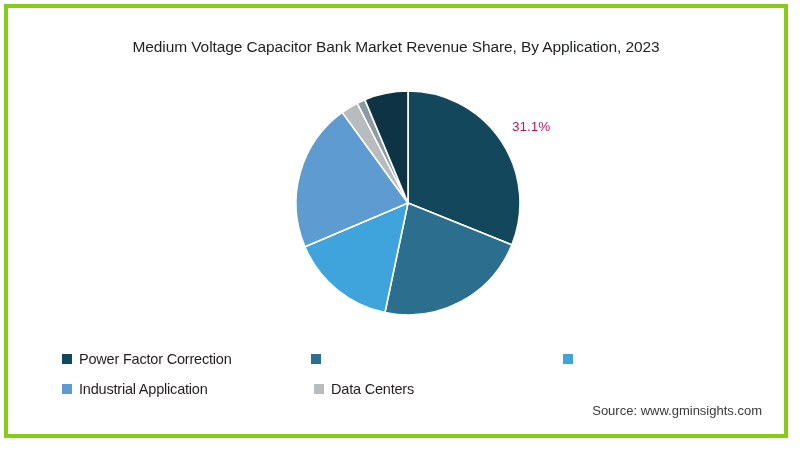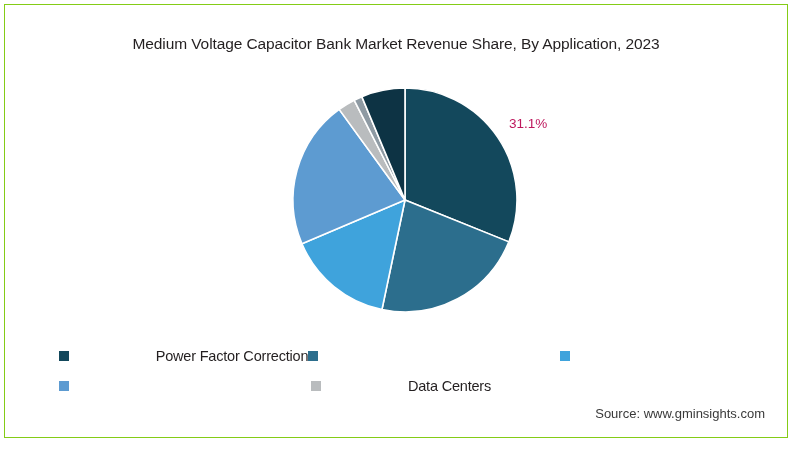--- a/index.html
+++ b/index.html
@@ -12,21 +12,21 @@
     background: #ffffff;
     font-family: "Liberation Sans", sans-serif;
     overflow: hidden;
   }
   #frame {
     position: absolute;
     left: 4px;
     top: 4px;
     width: 784px;
     height: 434px;
-    border: 1px solid #84cc16;
+    border: 4px solid #84cc16;
     box-sizing: border-box;
     background: #ffffff;
   }
   #chart-title {
     position: absolute;
     left: 0;
     top: 30px;
     width: 100%;
     text-align: center;
     font-size: 15.5px;
@@ -67,21 +67,20 @@
   }
   .legend-row {
     display: flex;
     height: 30px;
     align-items: center;
   }
   .legend-item {
     display: flex;
     align-items: center;
     white-space: nowrap;
-    justify-content: space-between;
   }
   .legend-item.col0 { width: 250px; }
   .legend-item.col1 { width: 252px; }
   .legend-item.col2 { width: 180px; }
   .swatch {
     width: 10px;
     height: 10px;
     margin-right: 7px;
     flex: 0 0 auto;
   }
@@ -131,20 +130,21 @@
         <div class="legend-item col1">
           <span class="swatch" style="background: rgb(44, 110, 141);"></span>
         </div>
         <div class="legend-item col2">
           <span class="swatch" style="background: rgb(63, 163, 220);"></span>
         </div>
       </div>
       <div class="legend-row">
         <div class="legend-item col1">
           <span class="swatch" style="background: rgb(93, 155, 209);"></span>
+          <span class="legend-label">Industrial Application</span>
         </div>
         <div class="legend-item col2">
           <span class="swatch" style="background: rgb(185, 188, 190);"></span>
           <span class="legend-label">Data Centers</span>
         </div>
       </div>
     </div>
 
   <div id="source">Source: www.gminsights.com</div>
 

